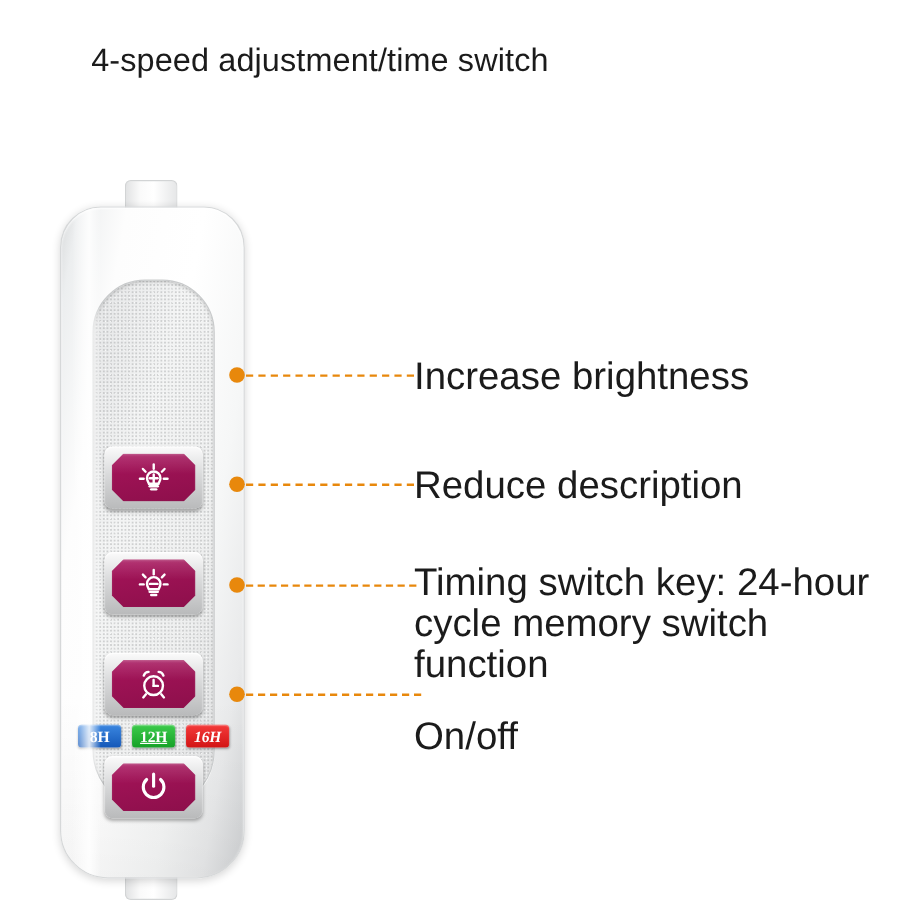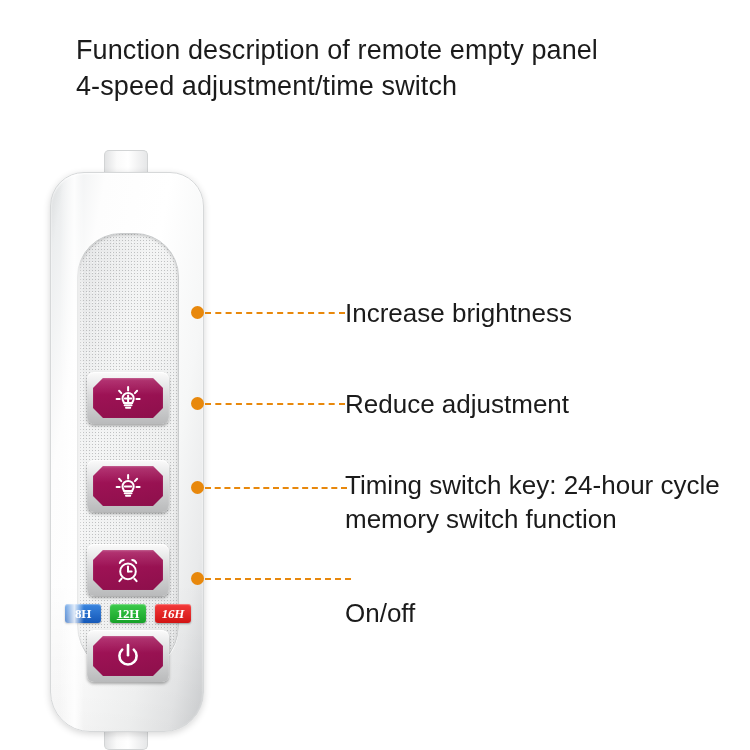--- a/index.html
+++ b/index.html
@@ -209,33 +209,32 @@
   }
   .dash-line {
     height: 0;
     border-top: 2px dashed #e8880c;
     flex: 0 0 auto;
     margin-left: 1px;
   }
   .callout-label {
     position: absolute;
     left: 345px;
-    font-size: 26px;
+    font-size: 32px;
     line-height: 34px;
     color: #1b1b1b;
     font-weight: 400;
     white-space: nowrap;
   }
   .callout-label.two-line { white-space: normal; width: 390px; }
 </style>
 </head>
 <body>
 
 <div class="heading-block">
-  <div class="heading-line">Function description of remote empty panel</div>
   <div class="heading-line">4-speed adjustment/time switch</div>
 </div>
 
 <div class="remote-wrap">
 
   <div class="cable cable-top"></div>
   <div class="cable cable-bottom"></div>
 
   <div class="shell">
     <div class="shell-taper"></div>
@@ -325,21 +324,21 @@
 <div class="callout" style="left:191px; top:306px;">
   <div class="dot" style="background:#e8880c;"></div>
   <div class="dash-line" style="width:140px;"></div>
 </div>
 <div class="callout-label" style="top:296px;">Increase brightness</div>
 
 <div class="callout" style="left:191px; top:397px;">
   <div class="dot" style="background:#e8880c;"></div>
   <div class="dash-line" style="width:140px;"></div>
 </div>
-<div class="callout-label" style="top:387px;">Reduce adjustment</div>
+<div class="callout-label" style="top:387px;">Reduce description</div>
 
 <div class="callout" style="left:191px; top:481px;">
   <div class="dot" style="background:#e8880c;"></div>
   <div class="dash-line" style="width:142px;"></div>
 </div>
 <div class="callout-label two-line" style="top:468px;">Timing switch key: 24-hour cycle memory switch function</div>
 
 <div class="callout" style="left:191px; top:572px;">
   <div class="dot" style="background:#e8880c;"></div>
   <div class="dash-line" style="width:146px;"></div>

